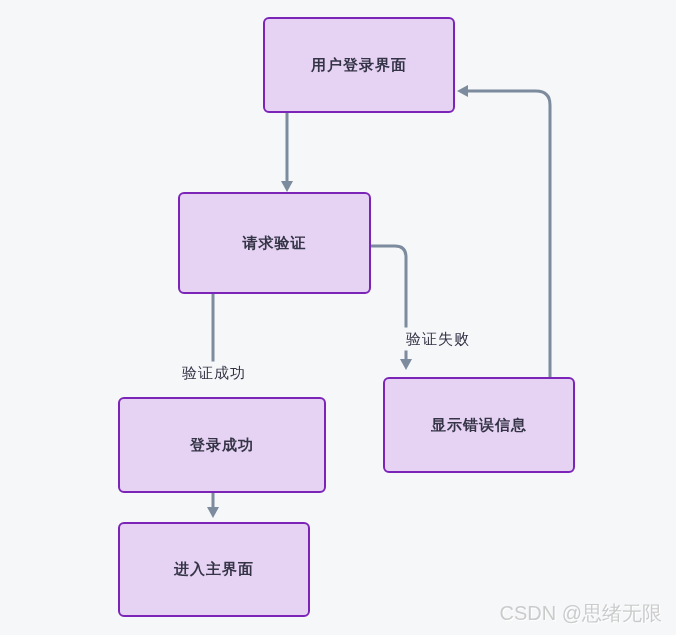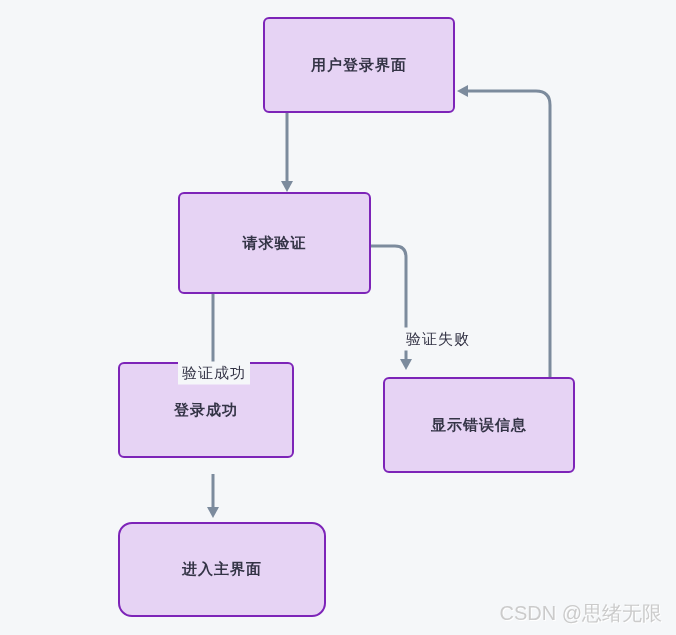--- a/index.html
+++ b/index.html
@@ -29,23 +29,23 @@
     border:2px solid var(--node-border);
     border-radius:6px;
     display:flex;align-items:center;justify-content:center;
     color:var(--node-text);
     font-size:15px;
     letter-spacing:1px;
     font-weight:bold;
   }
   .node-login  {left:263px;top:17px; width:192px;height:96px;}
   .node-verify {left:178px;top:192px;width:193px;height:102px;}
-  .node-success{left:118px;top:362px;width:176px;height:96px;}
+  .node-success{left:118px;top:397px;width:208px;height:96px;}
   .node-error  {left:383px;top:377px;width:192px;height:96px;}
-  .node-main   {left:118px;top:522px;width:208px;height:95px;border-radius:14px;}
+  .node-main   {left:118px;top:522px;width:192px;height:95px;}
   .edge-label{
     position:absolute;
     transform:translate(-50%,-50%);
     background:var(--background);
     color:var(--label-text);
     font-size:15px;
     letter-spacing:1px;
     padding:2px 4px;
     white-space:nowrap;
   }

